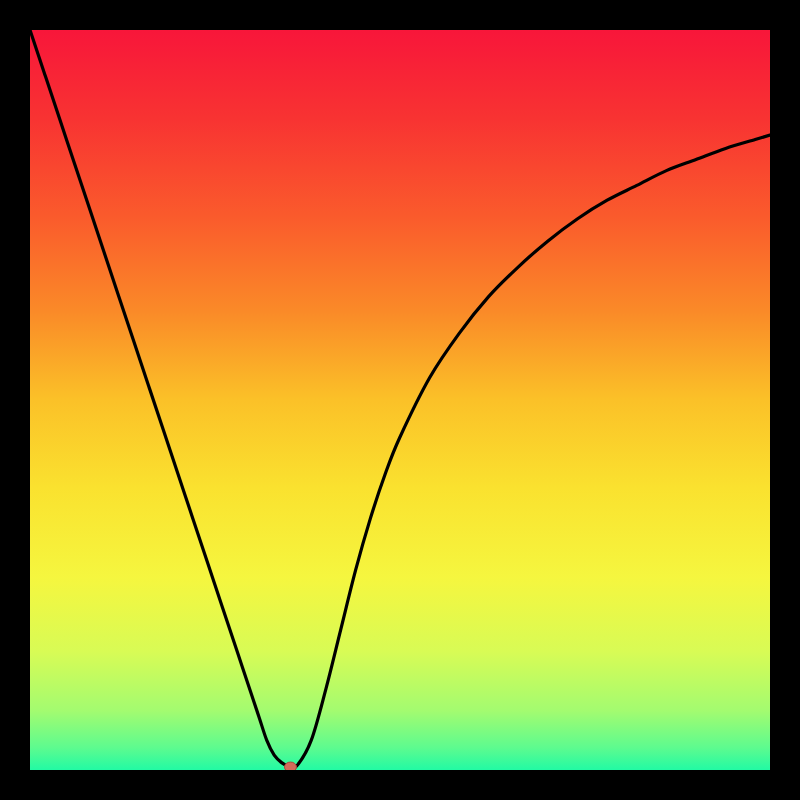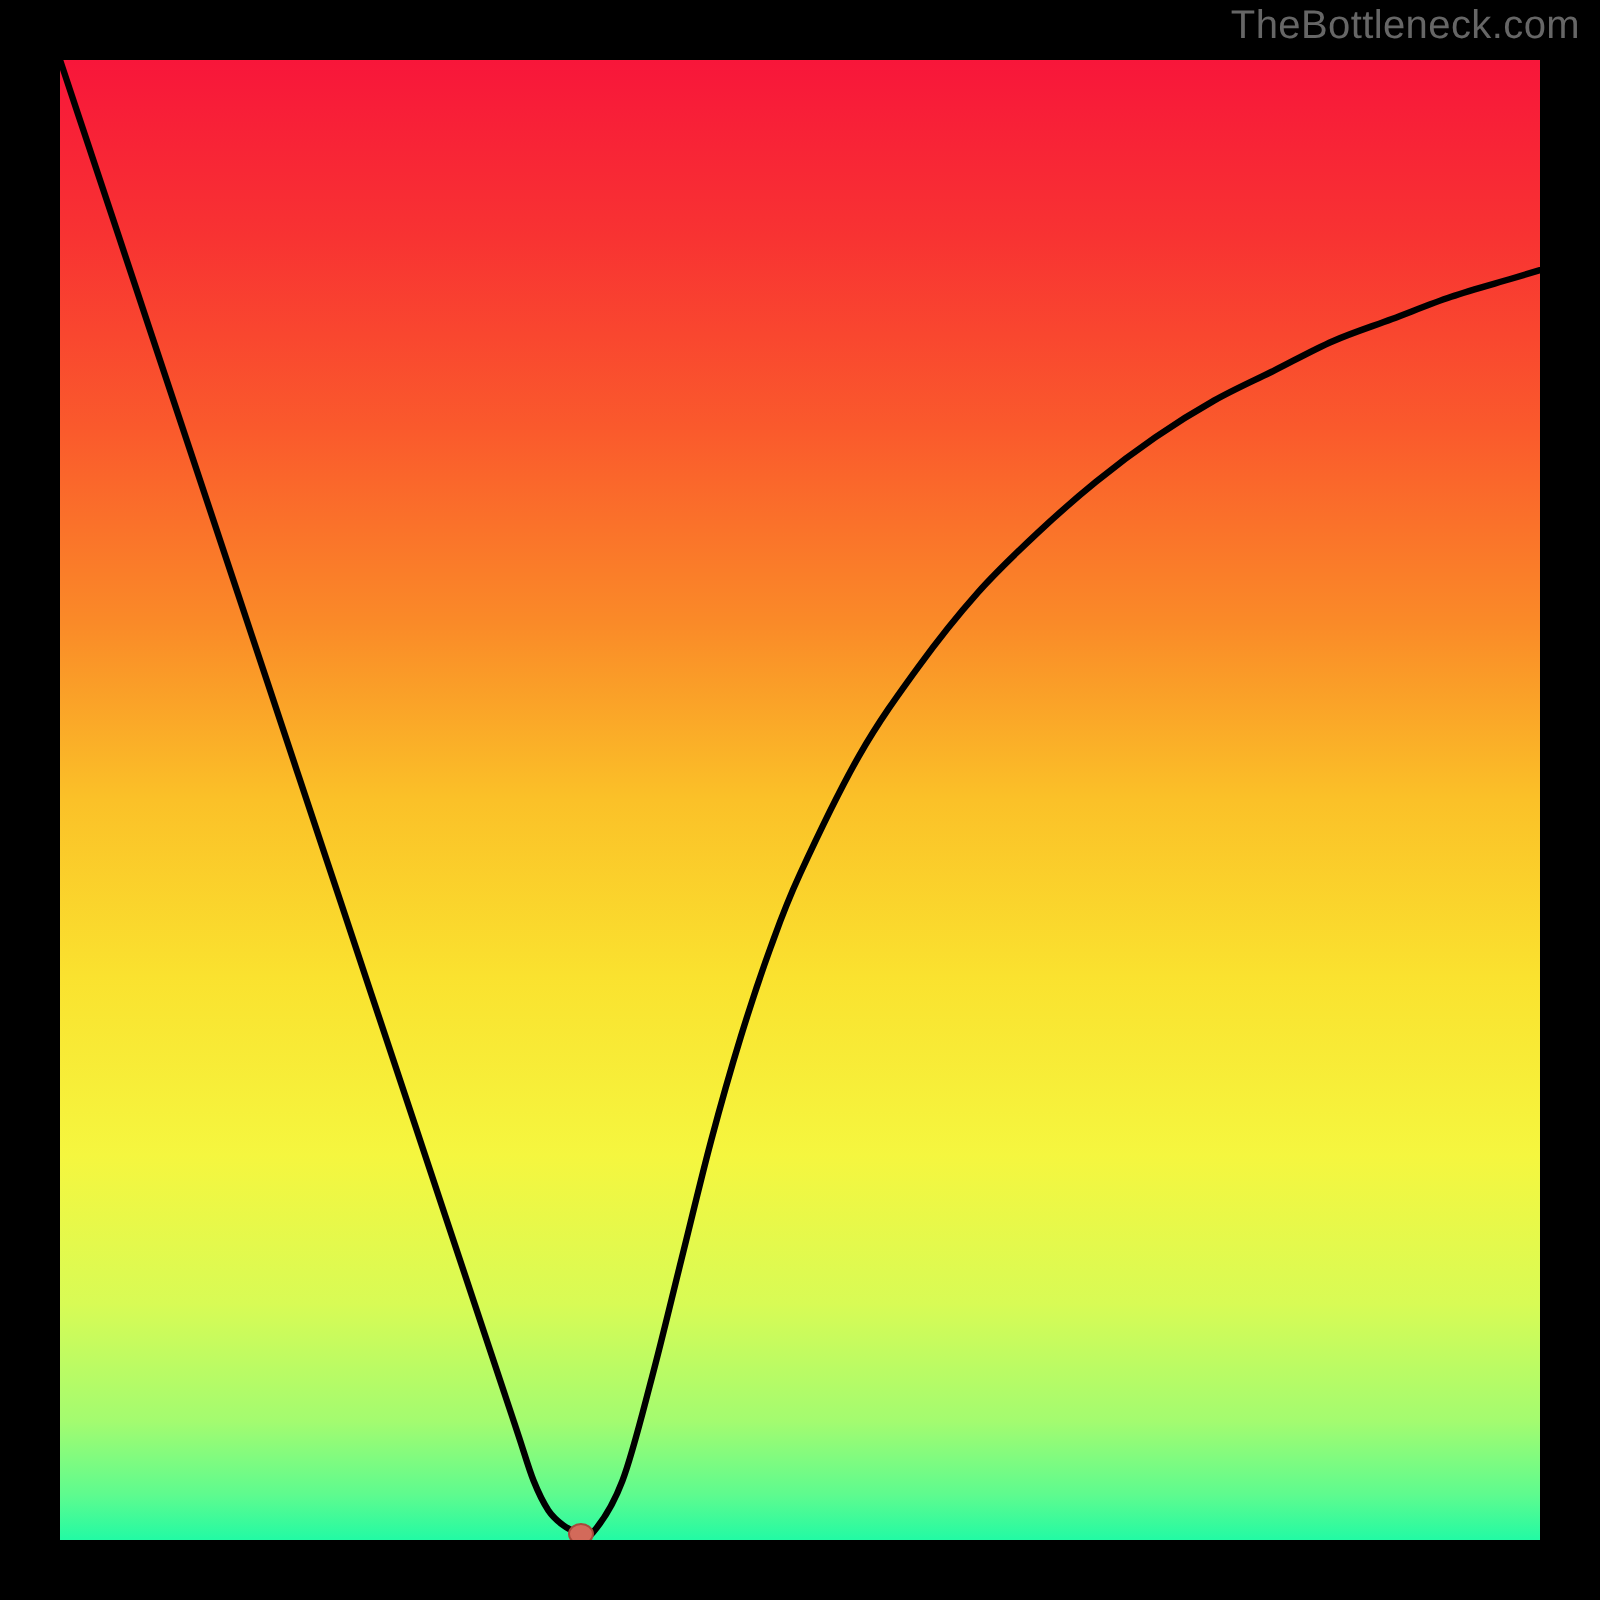--- a/index.html
+++ b/index.html
@@ -36,21 +36,20 @@
     overflow: hidden;
   }
   .plot-area svg {
     display: block;
   }
 </style>
 </head>
 <body>
 
 <div class="outer">
-  <div class="watermark">TheBottleneck.com</div>
 
   <div class="plot-area">
     <svg id="plot-svg" width="740" height="740" viewBox="0 0 740 740" preserveAspectRatio="none">
       <defs>
         <linearGradient id="heat" x1="0" y1="0" x2="0" y2="1">
             <stop offset="0%" stop-color="#f8163a"></stop>
             <stop offset="12%" stop-color="#f83332"></stop>
             <stop offset="25%" stop-color="#fa5a2c"></stop>
             <stop offset="38%" stop-color="#fa8a28"></stop>
             <stop offset="50%" stop-color="#fbc128"></stop>

